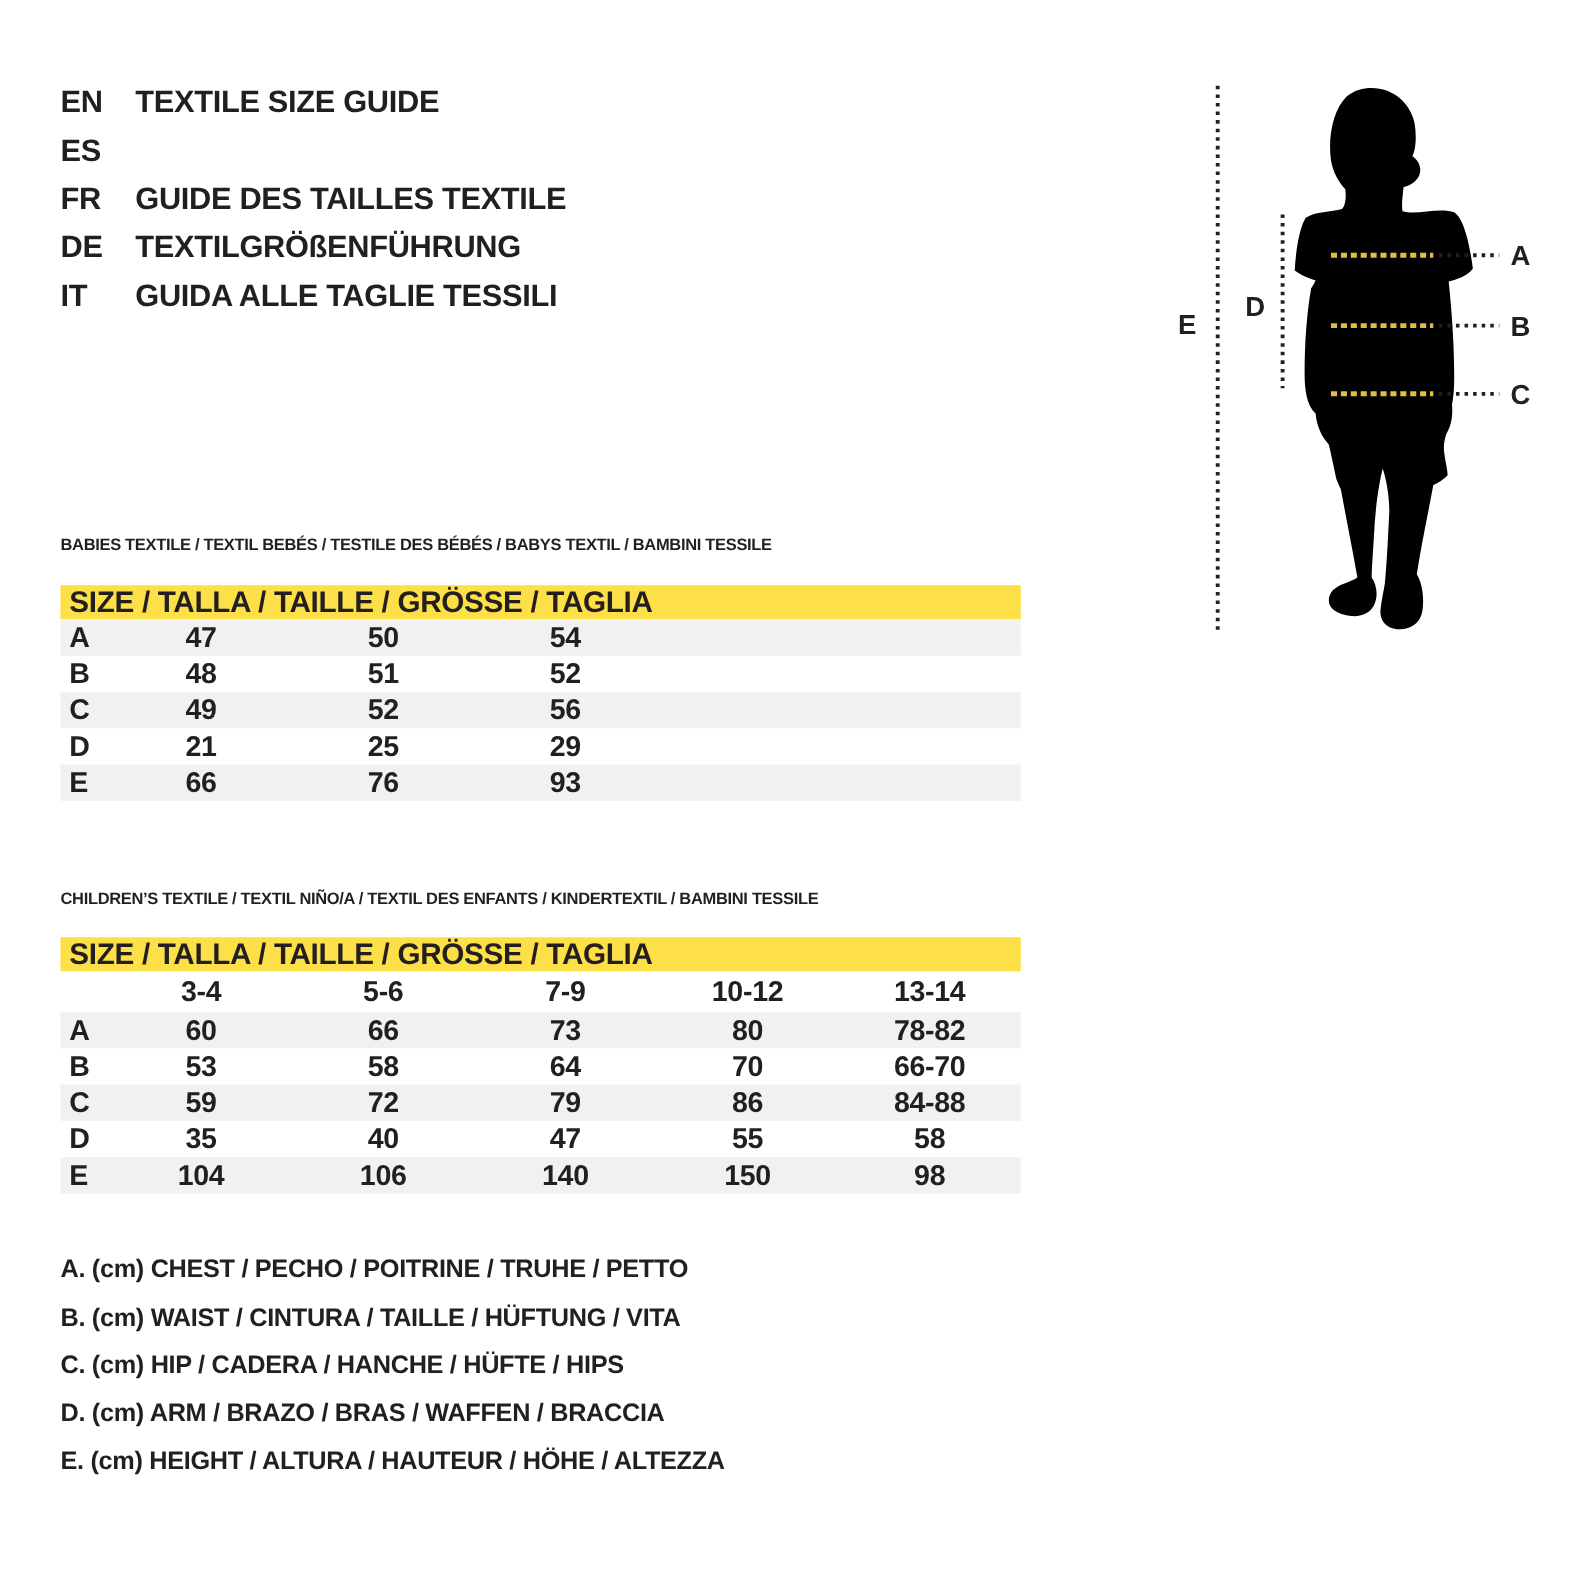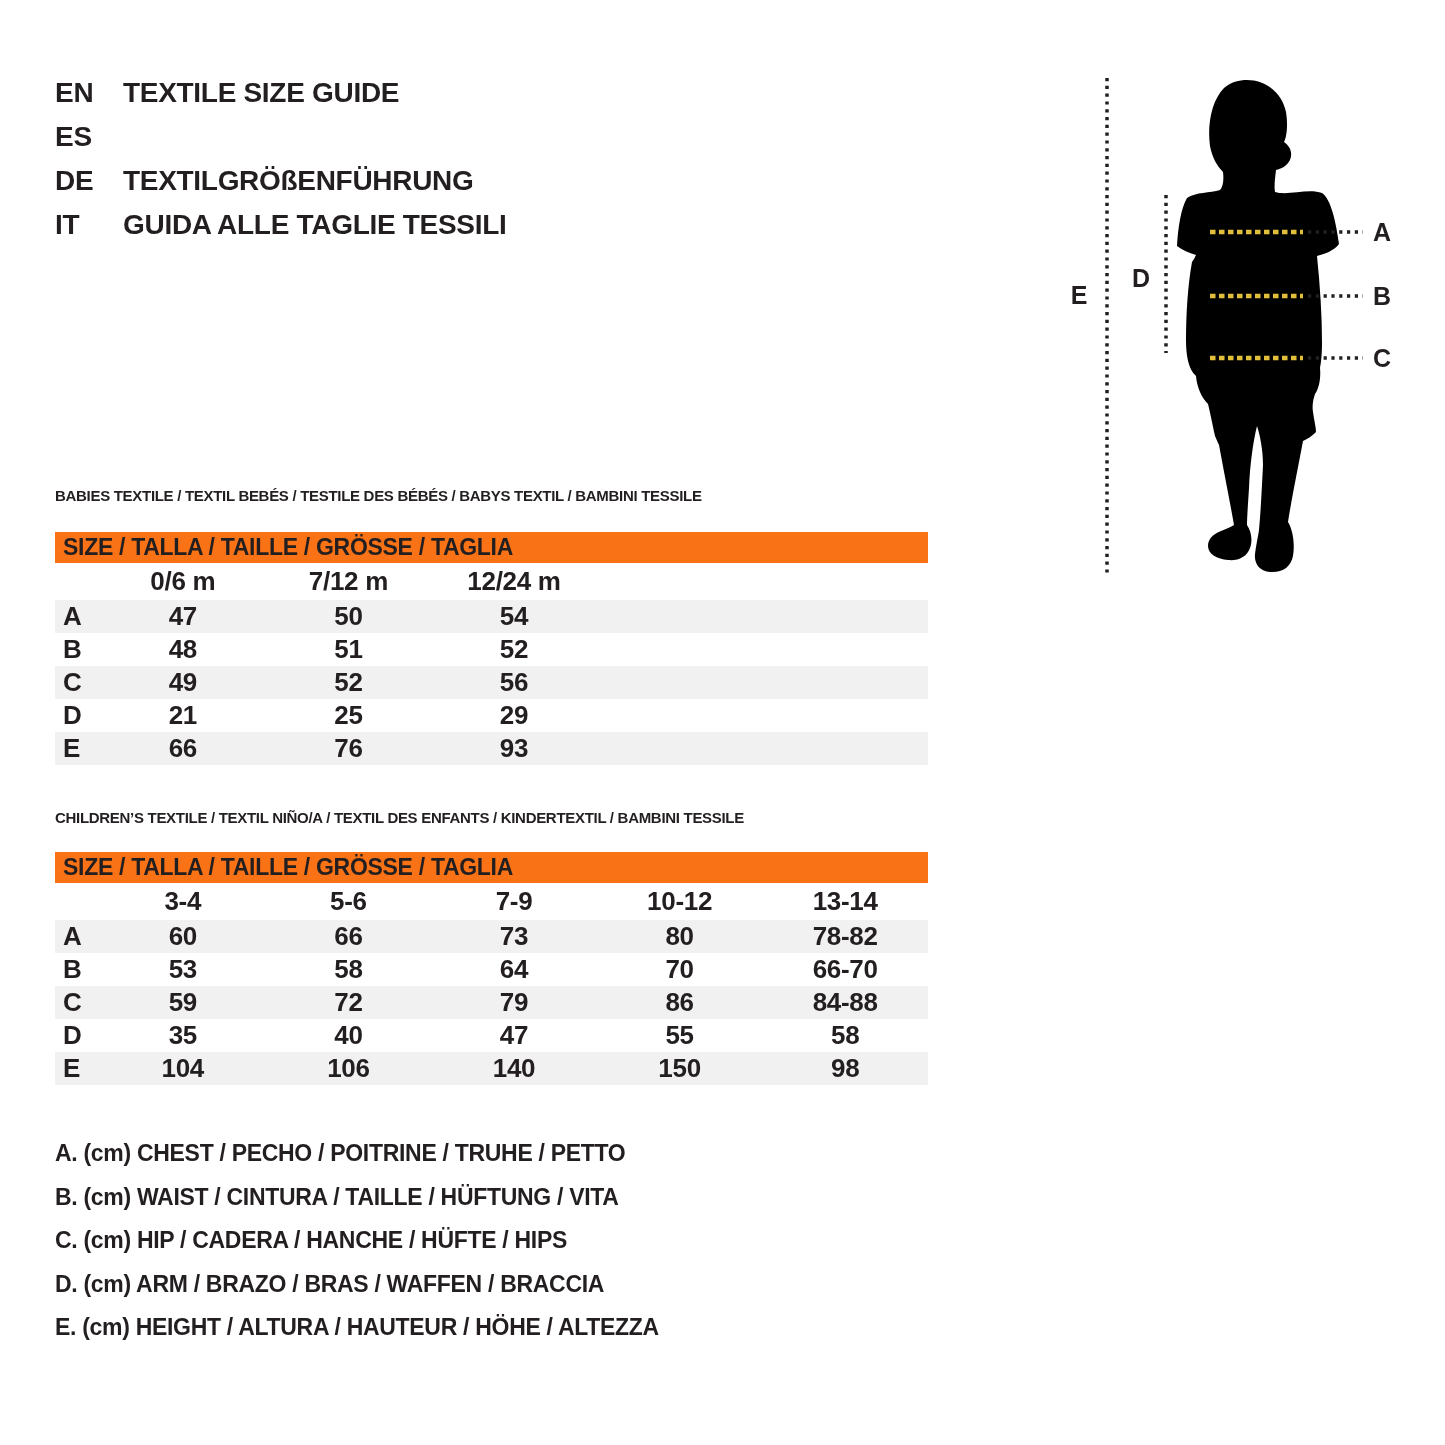--- a/index.html
+++ b/index.html
@@ -16,21 +16,21 @@
   .figure { position:absolute; left:1060px; top:60px; width:385px; height:540px; }
   .figure text { font-family:"Liberation Sans", sans-serif; font-weight:700; font-size:25px; fill:#231f20; }
   
   .section-title { position:absolute; left:55px; font-size:15px; line-height:26px; white-space:nowrap; }
   #babies-title   { top:483px; }
   #children-title { top:805px; }
   
   .size-table { position:absolute; left:55px; width:873px; }
   #babies-table   { top:532px; }
   #children-table { top:852px; }
-  .size-bar { height:31px; background:#f97316; font-size:23px; line-height:31px; padding-left:8px; box-sizing:border-box; }
+  .size-bar { height:31px; background:#fde047; font-size:27px; line-height:31px; padding-left:8px; box-sizing:border-box; }
   .col-row  { display:flex; height:37px; align-items:center; font-size:26px; }
   .data-row { display:flex; height:33px; align-items:center; font-size:26px; }
   .row-shaded { background:#f1f1f2; }
   .label-cell { width:45px; padding-left:8px; box-sizing:border-box; }
   .val-cell   { width:165.6px; text-align:center; }
   
   .legend { position:absolute; left:55px; top:1132px; font-size:23px; }
   .legend-line { line-height:43.6px; white-space:nowrap; }
 </style>
 </head>
@@ -38,20 +38,24 @@
 
 <div class="canvas">
 
   <div class="lang-header">
     <div class="lang-row">
       <span class="lang-code">EN</span>
       <span class="lang-title">TEXTILE SIZE GUIDE</span>
     </div>
     <div class="lang-row">
       <span class="lang-code">ES</span>
+    </div>
+    <div class="lang-row">
+      <span class="lang-code">FR</span>
+      <span class="lang-title">GUIDE DES TAILLES TEXTILE</span>
     </div>
     <div class="lang-row">
       <span class="lang-code">DE</span>
       <span class="lang-title">TEXTILGRÖßENFÜHRUNG</span>
     </div>
     <div class="lang-row">
       <span class="lang-code">IT</span>
       <span class="lang-title">GUIDA ALLE TAGLIE TESSILI</span>
     </div>
   </div>
@@ -98,26 +102,20 @@
     <text x="322" y="245" text-anchor="middle">B</text>
     <text x="322" y="307" text-anchor="middle">C</text>
     <text x="81" y="227" text-anchor="middle">D</text>
     <text x="19" y="244" text-anchor="middle">E</text>
   </svg>
 
   <div class="section-title" id="babies-title">BABIES TEXTILE / TEXTIL BEBÉS / TESTILE DES BÉBÉS / BABYS TEXTIL / BAMBINI TESSILE</div>
 
   <div class="size-table" id="babies-table">
     <div class="size-bar">SIZE / TALLA / TAILLE / GRÖSSE / TAGLIA</div>
-    <div class="col-row">
-      <div class="label-cell"></div>
-      <div class="val-cell">0/6 m</div>
-      <div class="val-cell">7/12 m</div>
-      <div class="val-cell">12/24 m</div>
-    </div>
     <div class="data-row row-shaded">
       <div class="label-cell">A</div>
       <div class="val-cell">47</div>
       <div class="val-cell">50</div>
       <div class="val-cell">54</div>
     </div>
     <div class="data-row">
       <div class="label-cell">B</div>
       <div class="val-cell">48</div>
       <div class="val-cell">51</div>

